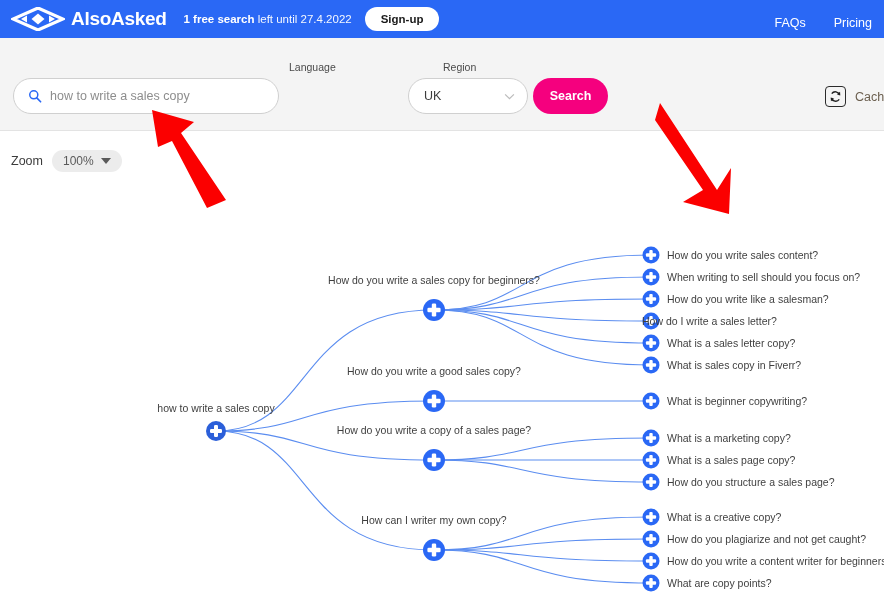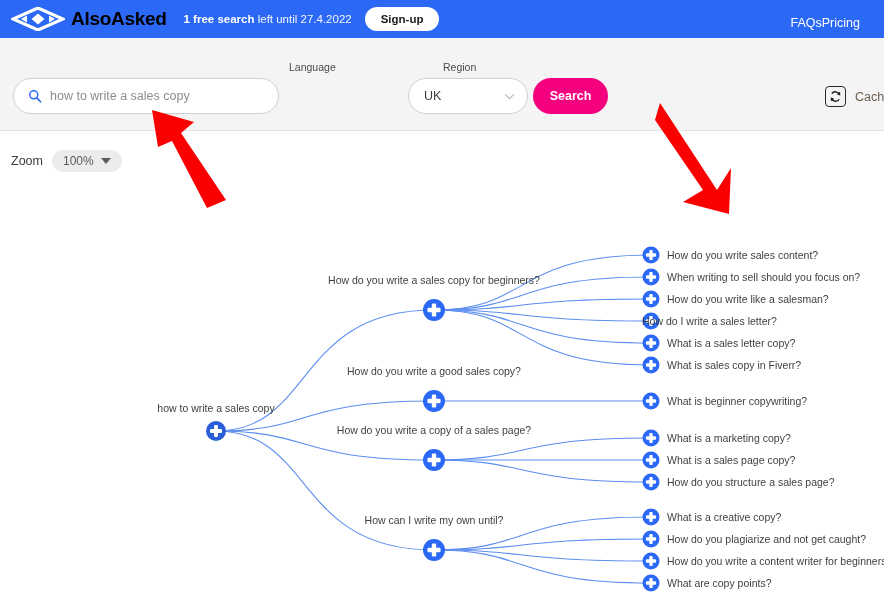--- a/index.html
+++ b/index.html
@@ -14,38 +14,38 @@
   
   .header {
     position: absolute; top: 0; left: 0;
     width: 884px; height: 38px;
     background: #2a68f5;
     display: flex; align-items: center;
   }
   .brand { display: flex; align-items: center; margin-left: 11px; }
   .logo-mark { width: 54px; height: 24px; display: block; }
   .brand-name {
-    color: #000000; font-size: 19px; font-weight: bold;
+    color: #ffffff; font-size: 19px; font-weight: bold;
     letter-spacing: -0.3px; margin-left: 6px; white-space: nowrap;
   }
   .free-search {
     color: #ffffff; font-size: 11.5px; margin-left: 17px; white-space: nowrap;
   }
   .free-search b { font-weight: bold; }
   .free-search span.light { font-weight: normal; opacity: .95; }
   .signup-btn {
     margin-left: 13px;
     background: #ffffff; color: #1a1a1a;
     font-size: 11.5px; font-weight: bold;
     border: none; border-radius: 20px;
     padding: 6px 16px; cursor: pointer; white-space: nowrap;
   }
   .nav-right {
-    position: absolute; right: 16px; top: 0; height: 46px;
-    display: flex; align-items: center; padding-right: 8px;
+    position: absolute; right: 4px; top: 0; height: 46px;
+    display: flex; align-items: center; gap: 28px; padding-right: 8px;
   }
   .nav-link {
     color: #ffffff; font-size: 12.5px; text-decoration: none; white-space: nowrap;
   }
 
   
   .searchbar {
     position: absolute; top: 38px; left: 0;
     width: 884px; height: 93px;
     background: #f4f4f4;
@@ -331,21 +331,21 @@
         <div class="leaf-label" style="left: 667px; top: 119px;">How do you write like a salesman?</div>
         <div class="leaf-label" style="left: 642px; top: 141px;">How do I write a sales letter?</div>
         <div class="leaf-label" style="left: 667px; top: 163px;">What is a sales letter copy?</div>
         <div class="leaf-label" style="left: 667px; top: 185px;">What is sales copy in Fiverr?</div>
         <div class="node-label" style="left: 434px; top: 185px;">How do you write a good sales copy?</div>
         <div class="leaf-label" style="left: 667px; top: 221px;">What is beginner copywriting?</div>
         <div class="node-label" style="left: 434px; top: 244px;">How do you write a copy of a sales page?</div>
         <div class="leaf-label" style="left: 667px; top: 258px;">What is a marketing copy?</div>
         <div class="leaf-label" style="left: 667px; top: 280px;">What is a sales page copy?</div>
         <div class="leaf-label" style="left: 667px; top: 302px;">How do you structure a sales page?</div>
-        <div class="node-label" style="left: 434px; top: 334px;">How can I write my own until?</div>
+        <div class="node-label" style="left: 434px; top: 334px;">How can I writer my own copy?</div>
         <div class="leaf-label" style="left: 667px; top: 337px;">What is a creative copy?</div>
         <div class="leaf-label" style="left: 667px; top: 359px;">How do you plagiarize and not get caught?</div>
         <div class="leaf-label" style="left: 667px; top: 381px;">How do you write a content writer for beginners?</div>
         <div class="leaf-label" style="left: 667px; top: 403px;">What are copy points?</div>
       </div>
   </div>
 
   <svg class="arrow arrow-1" width="88" height="104" viewBox="0 0 88 104">
     <polygon points="2,6 44,18 31,29 76,96 57,104 22,37 8,43" fill="#fb0000" transform="translate(2,0)"></polygon>
   </svg>

